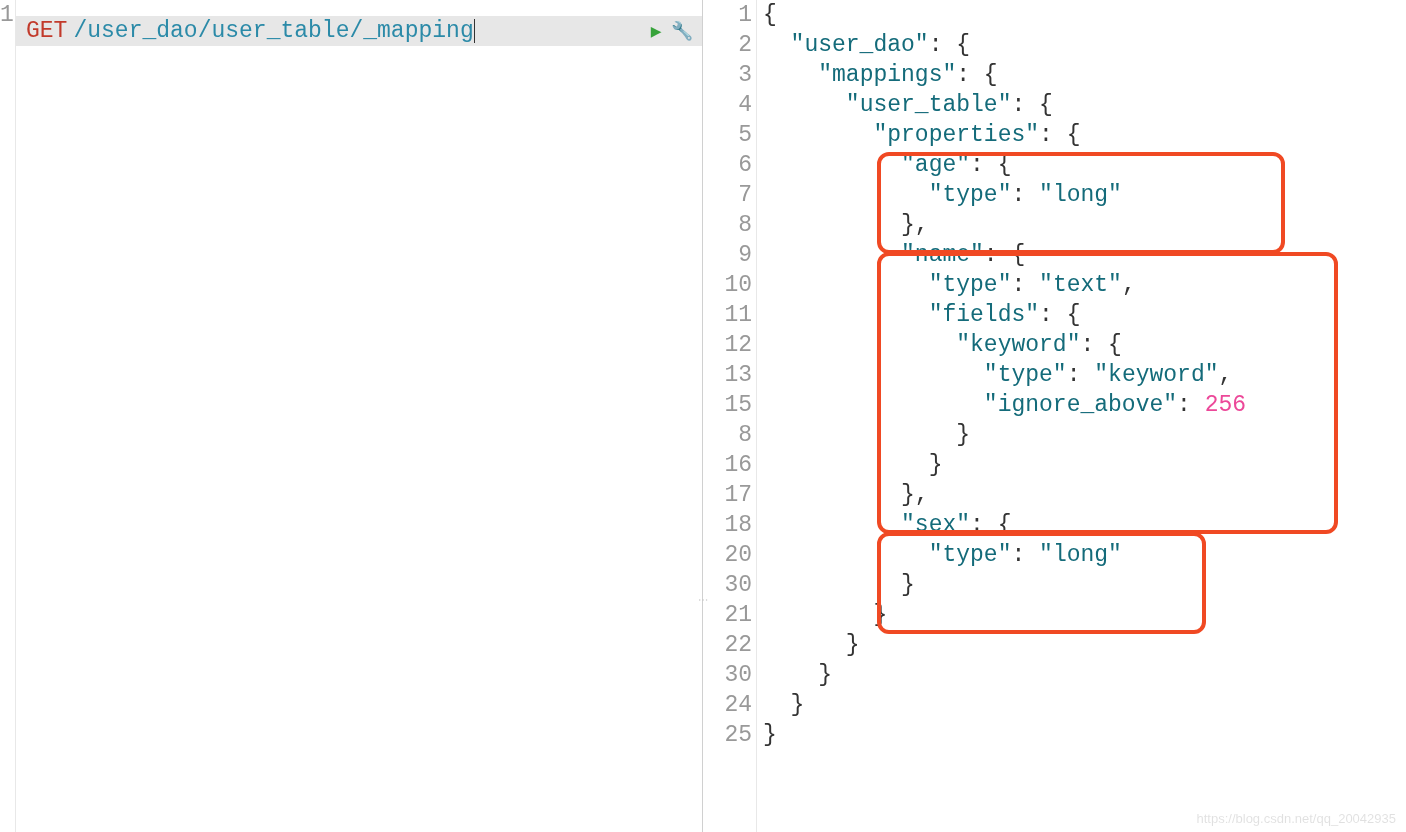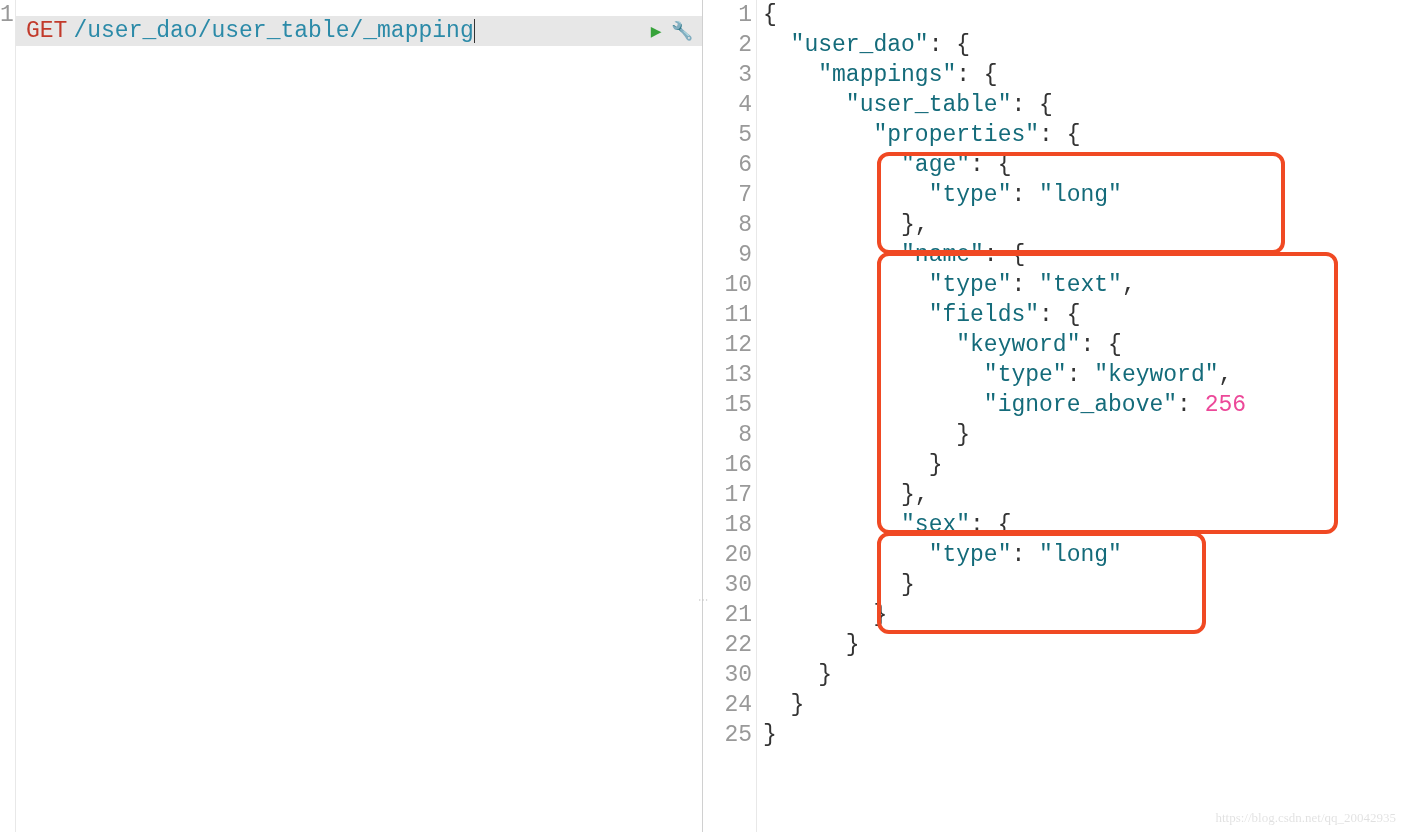--- a/index.html
+++ b/index.html
@@ -26,21 +26,21 @@
   .code-line { height:30px; line-height:30px; white-space:pre; }
   .p { color:#333; }           
   .s { color:#146b7a; }        
   .n { color:#ec4899;text-align:center; }        
 
   
   .hl { position:absolute; border:4px solid #f04923; border-radius:12px; pointer-events:none; }
 
   
   .dots { position:absolute; left:-6px; top:595px; color:#bbb; font-size:10px; letter-spacing:-1px; writing-mode:vertical-rl; }
-  .watermark { position:absolute; right:10px; bottom:6px; color:rgba(0,0,0,0.12); font-size:13px; font-family:Liberation Serif, serif; }
+  .watermark { position:absolute; right:10px; bottom:6px; color:rgba(0,0,0,0.12); font-size:13px; font-family:Liberation Sans, sans-serif; }
 </style>
 </head>
 <body>
 
 <div class="app">
 
   <div class="left">
     <div class="left-gutter">
       <div style="height:30px;line-height:30px;text-align:right;color:#999;padding-right:2px;">1</div>
     </div>

